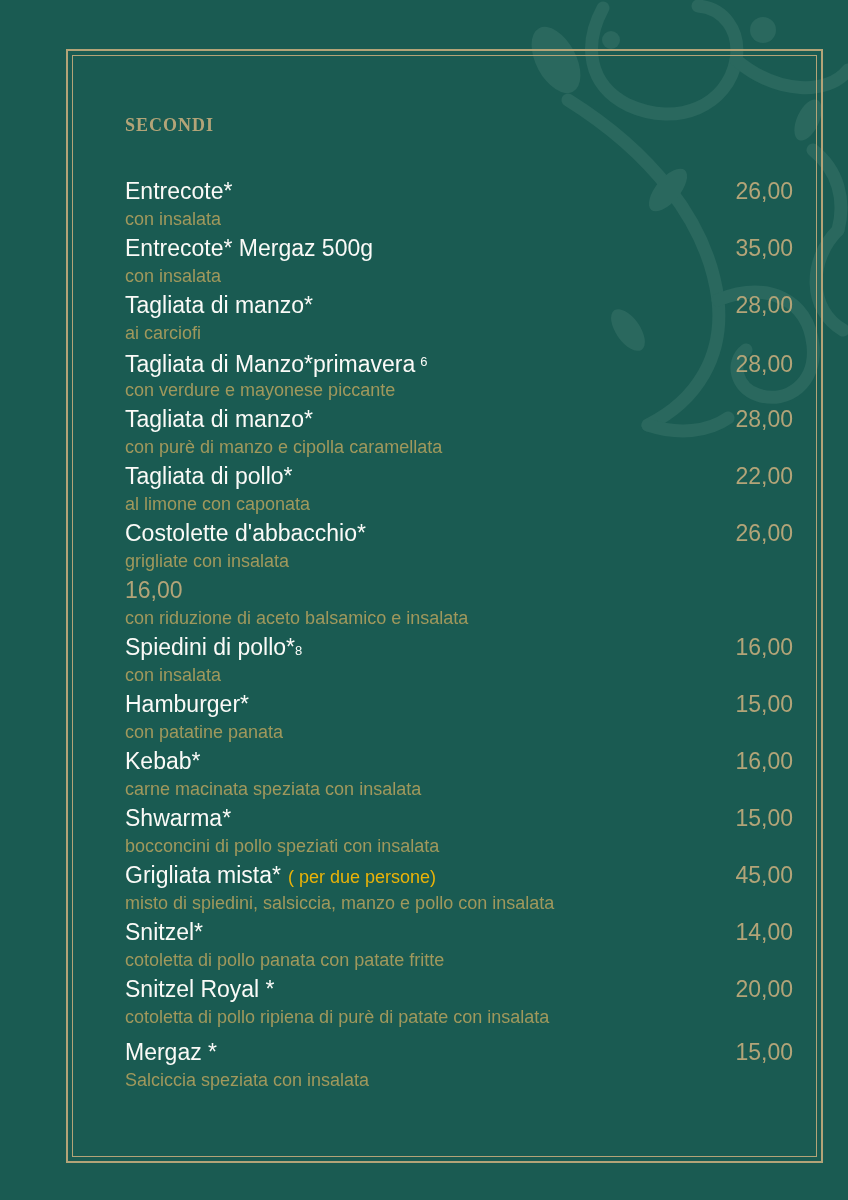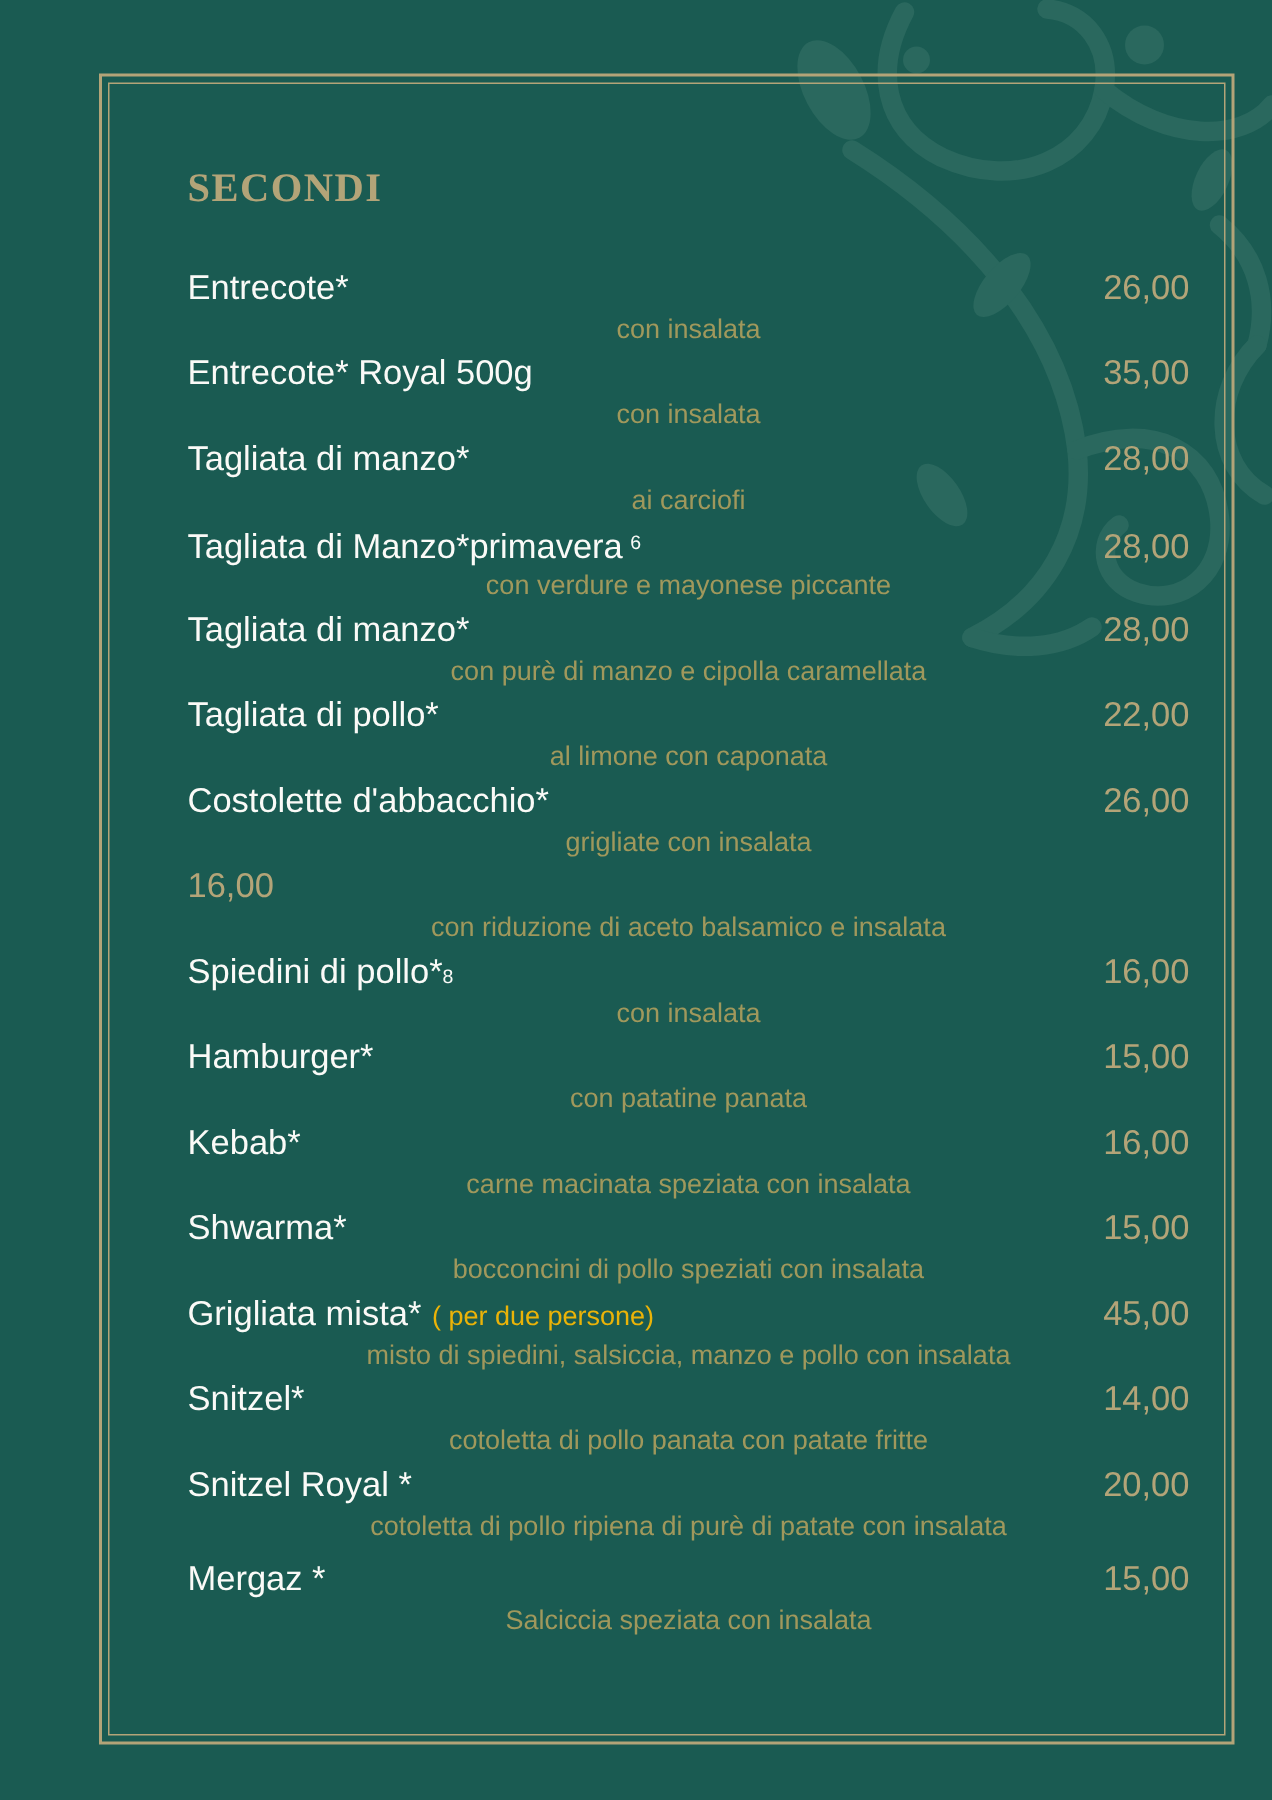--- a/index.html
+++ b/index.html
@@ -21,42 +21,41 @@
     position:absolute;left:66px;top:49px;width:757px;height:1114px;
     border:2px solid var(--gold);box-sizing:border-box;
   }
   .frame-inner{
     position:absolute;inset:4px;
     border:1px solid var(--gold);
   }
   .content{position:absolute;left:125px;top:112px;width:668px;}
   .title{
     margin:0;font-family:"Liberation Serif",serif;font-weight:bold;
-    font-size:27px;line-height:27px;letter-spacing:1px;
+    font-size:18px;line-height:27px;letter-spacing:1px;
     color:var(--gold);
   }
   .menu-list{margin-top:36px;}
   .menu-item{display:block;}
   .item-row{
     display:flex;justify-content:space-between;align-items:baseline;
     height:32px;line-height:32px;
   }
   .item-name{
     font-size:23px;color:var(--item-name);white-space:nowrap;
   }
   .item-name .sup{font-size:13px;vertical-align:6px;margin-left:5px;}
   .item-name .sub{font-size:13px;vertical-align:0px;}
   .item-name .note{font-size:18px;margin-left:7px;color:#eab308;}
   .item-price{
     font-size:23px;color:var(--gold);white-space:nowrap;
   }
   .item-desc{
     height:25px;line-height:25px;font-size:18px;color:var(--description);
     white-space:nowrap;
-    text-align:center;
   }
 </style>
 </head>
 <body>
 
 <div class="page">
 
   <svg class="ornament" viewBox="0 0 340 440" aria-hidden="true">
     <g fill="none" stroke="var(--ornament)" stroke-width="13" stroke-linecap="round">
       <path d="M60,100 C140,150 200,220 210,300 C216,355 190,400 140,425"></path>
@@ -87,21 +86,21 @@
   <div class="menu-item">
     <div class="item-row">
       <div class="item-name"><span>Entrecote*</span></div>
       <div class="item-price">26,00</div>
     </div>
     <div class="item-desc">con insalata</div>
   </div>
 
   <div class="menu-item">
     <div class="item-row">
-      <div class="item-name"><span>Entrecote* Royal 500g</span></div>
+      <div class="item-name"><span>Entrecote* Mergaz 500g</span></div>
       <div class="item-price">35,00</div>
     </div>
     <div class="item-desc">con insalata</div>
   </div>
 
   <div class="menu-item">
     <div class="item-row">
       <div class="item-name"><span>Tagliata di manzo*</span></div>
       <div class="item-price">28,00</div>
     </div>

